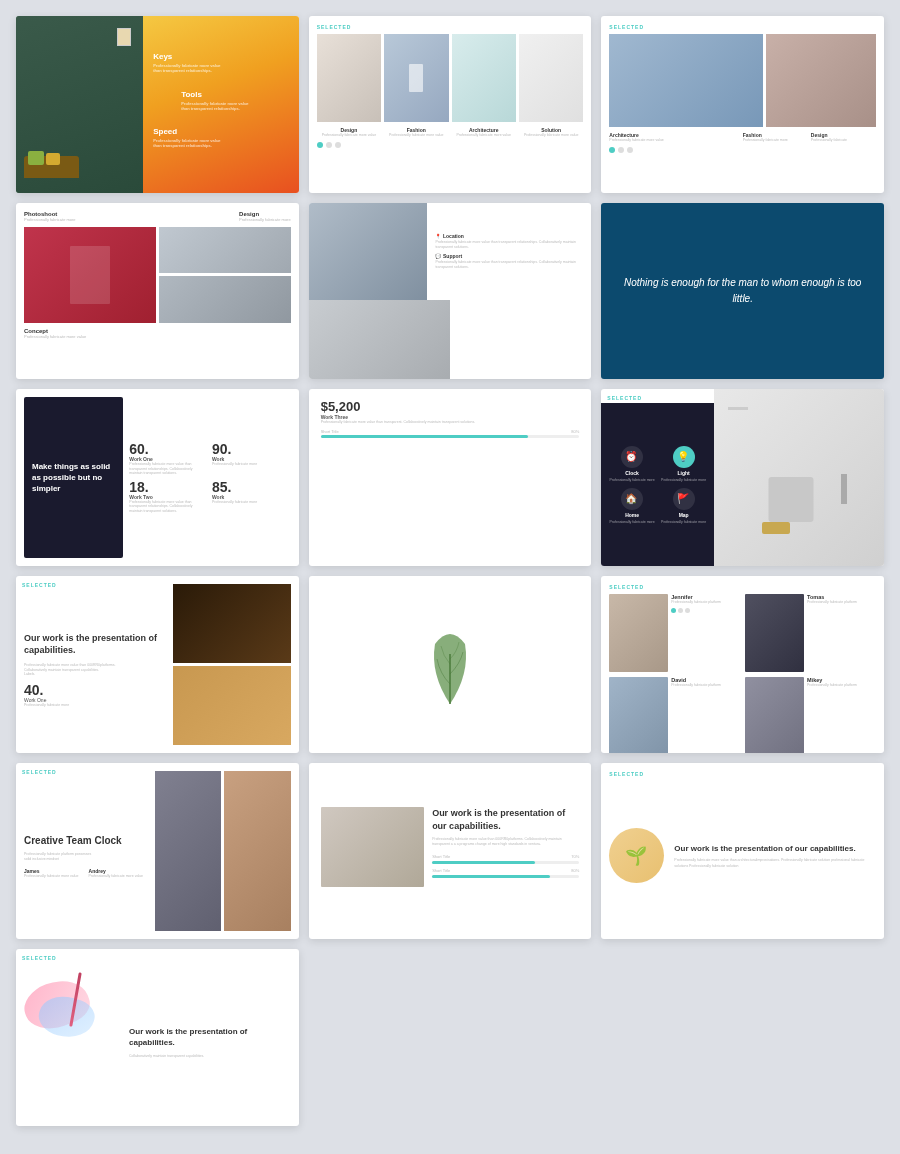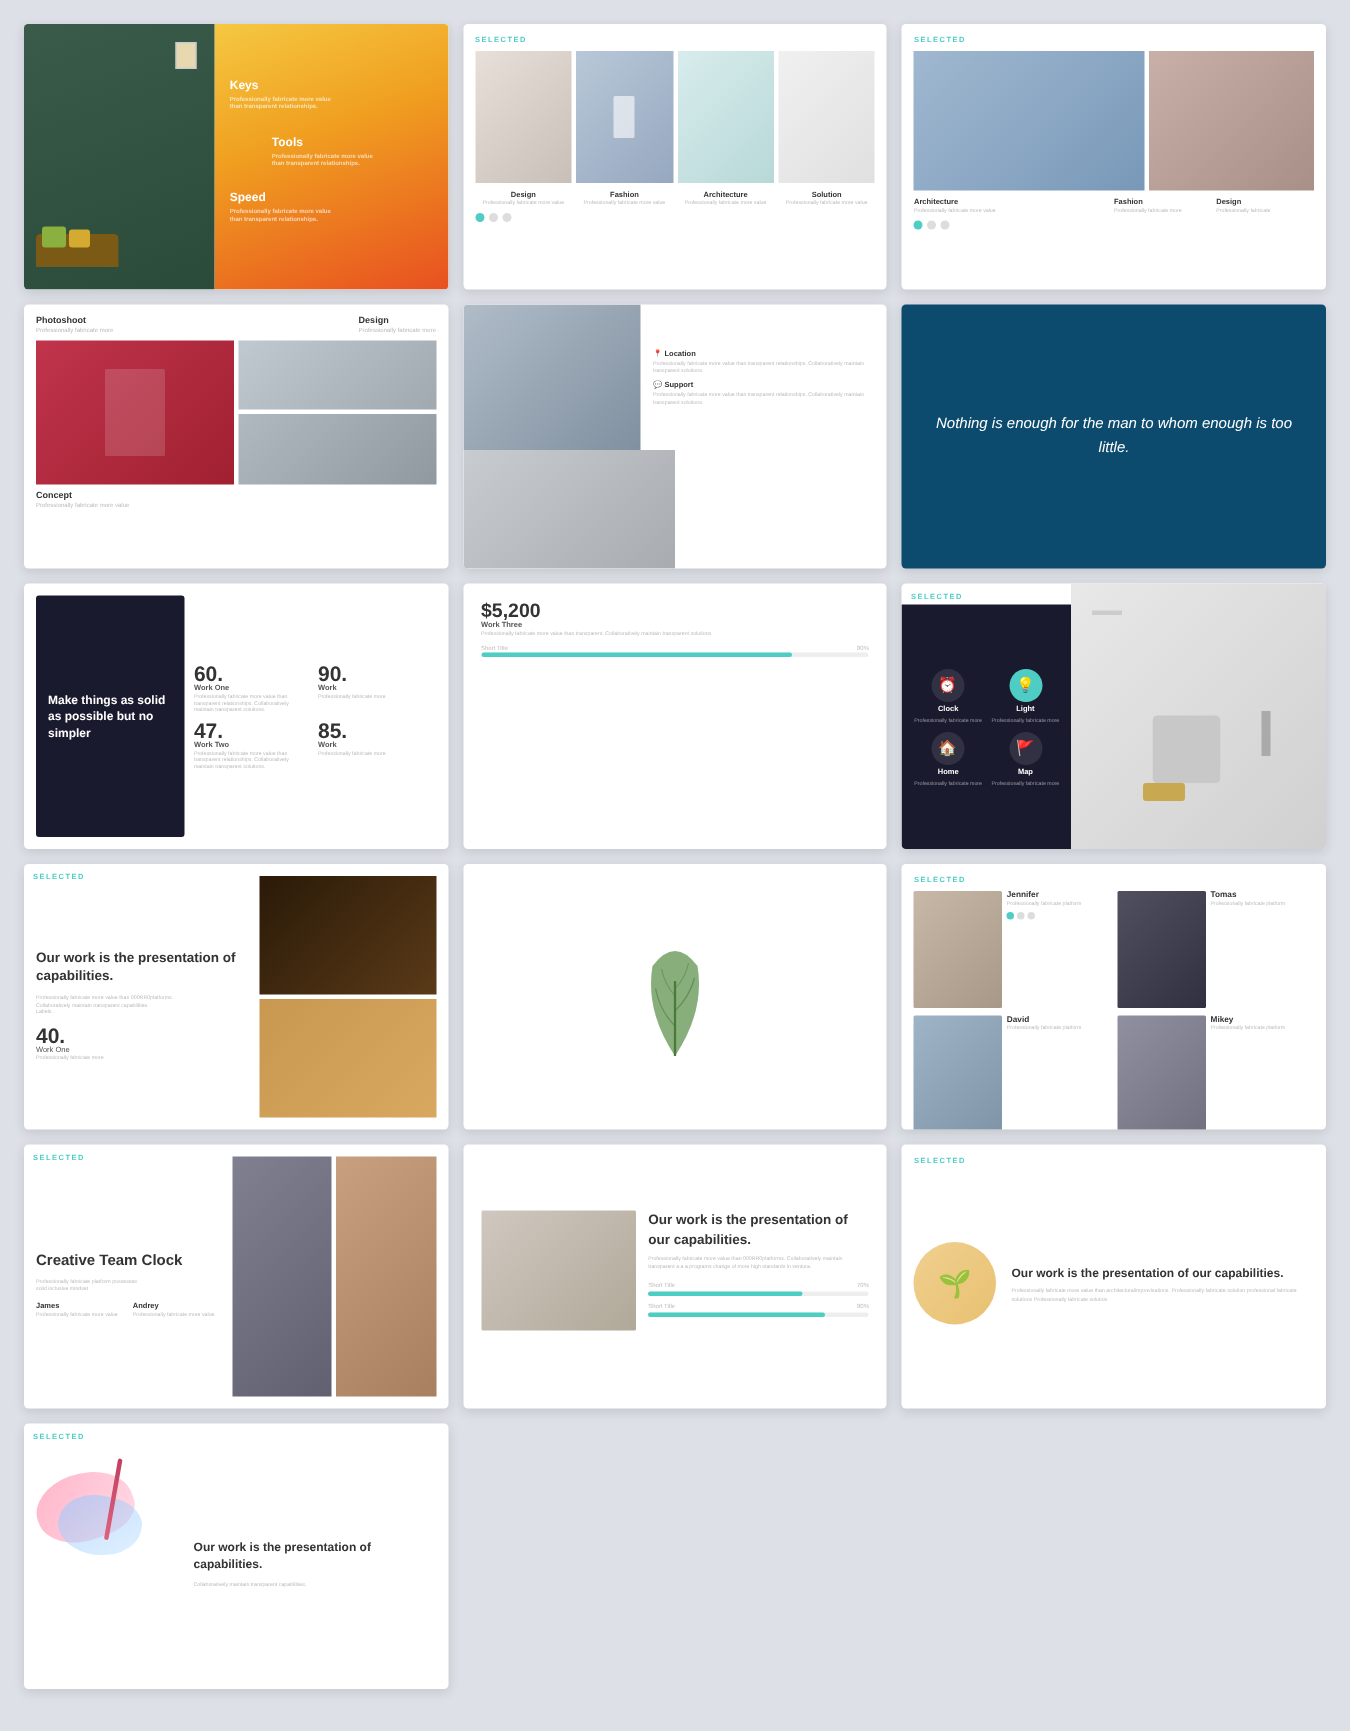--- a/index.html
+++ b/index.html
@@ -224,21 +224,21 @@
           <div style="font-size:14px;font-weight:bold;color:#333;line-height:1;">60.</div>
           <div style="font-size:5px;font-weight:bold;color:#555;">Work One</div>
           <div style="font-size:3.5px;color:#bbb;line-height:1.3;">Professionally fabricate more value than<br>transparent relationships. Collaboratively<br>maintain transparent solutions.</div>
         </div>
         <div>
           <div style="font-size:14px;font-weight:bold;color:#333;line-height:1;">90.</div>
           <div style="font-size:5px;font-weight:bold;color:#555;">Work</div>
           <div style="font-size:3.5px;color:#bbb;line-height:1.3;">Professionally fabricate more</div>
         </div>
         <div>
-          <div style="font-size:14px;font-weight:bold;color:#333;line-height:1;">47.</div>
+          <div style="font-size:14px;font-weight:bold;color:#333;line-height:1;">18.</div>
           <div style="font-size:5px;font-weight:bold;color:#555;">Work Two</div>
           <div style="font-size:3.5px;color:#bbb;line-height:1.3;">Professionally fabricate more value than<br>transparent relationships. Collaboratively<br>maintain transparent solutions.</div>
         </div>
         <div>
           <div style="font-size:14px;font-weight:bold;color:#333;line-height:1;">85.</div>
           <div style="font-size:5px;font-weight:bold;color:#555;">Work</div>
           <div style="font-size:3.5px;color:#bbb;line-height:1.3;">Professionally fabricate more</div>
         </div>
       </div>
     </div>

